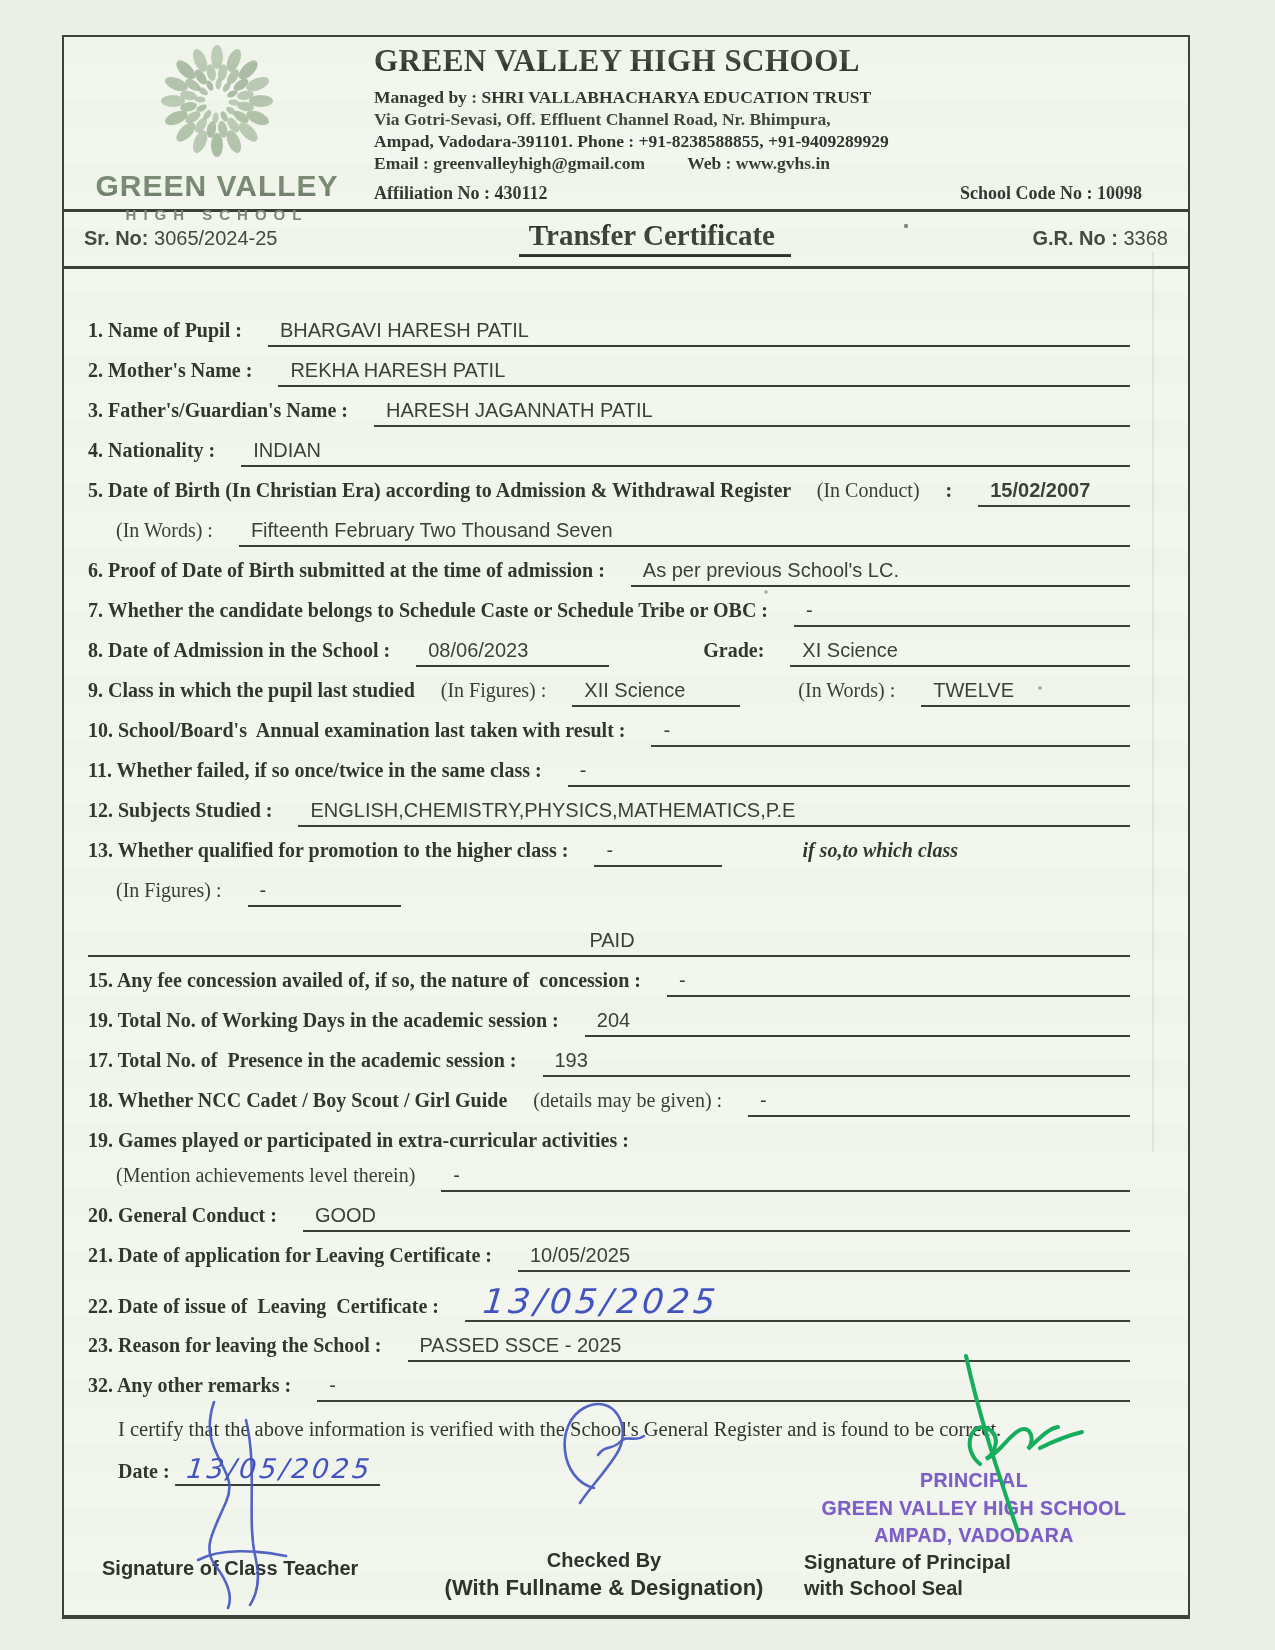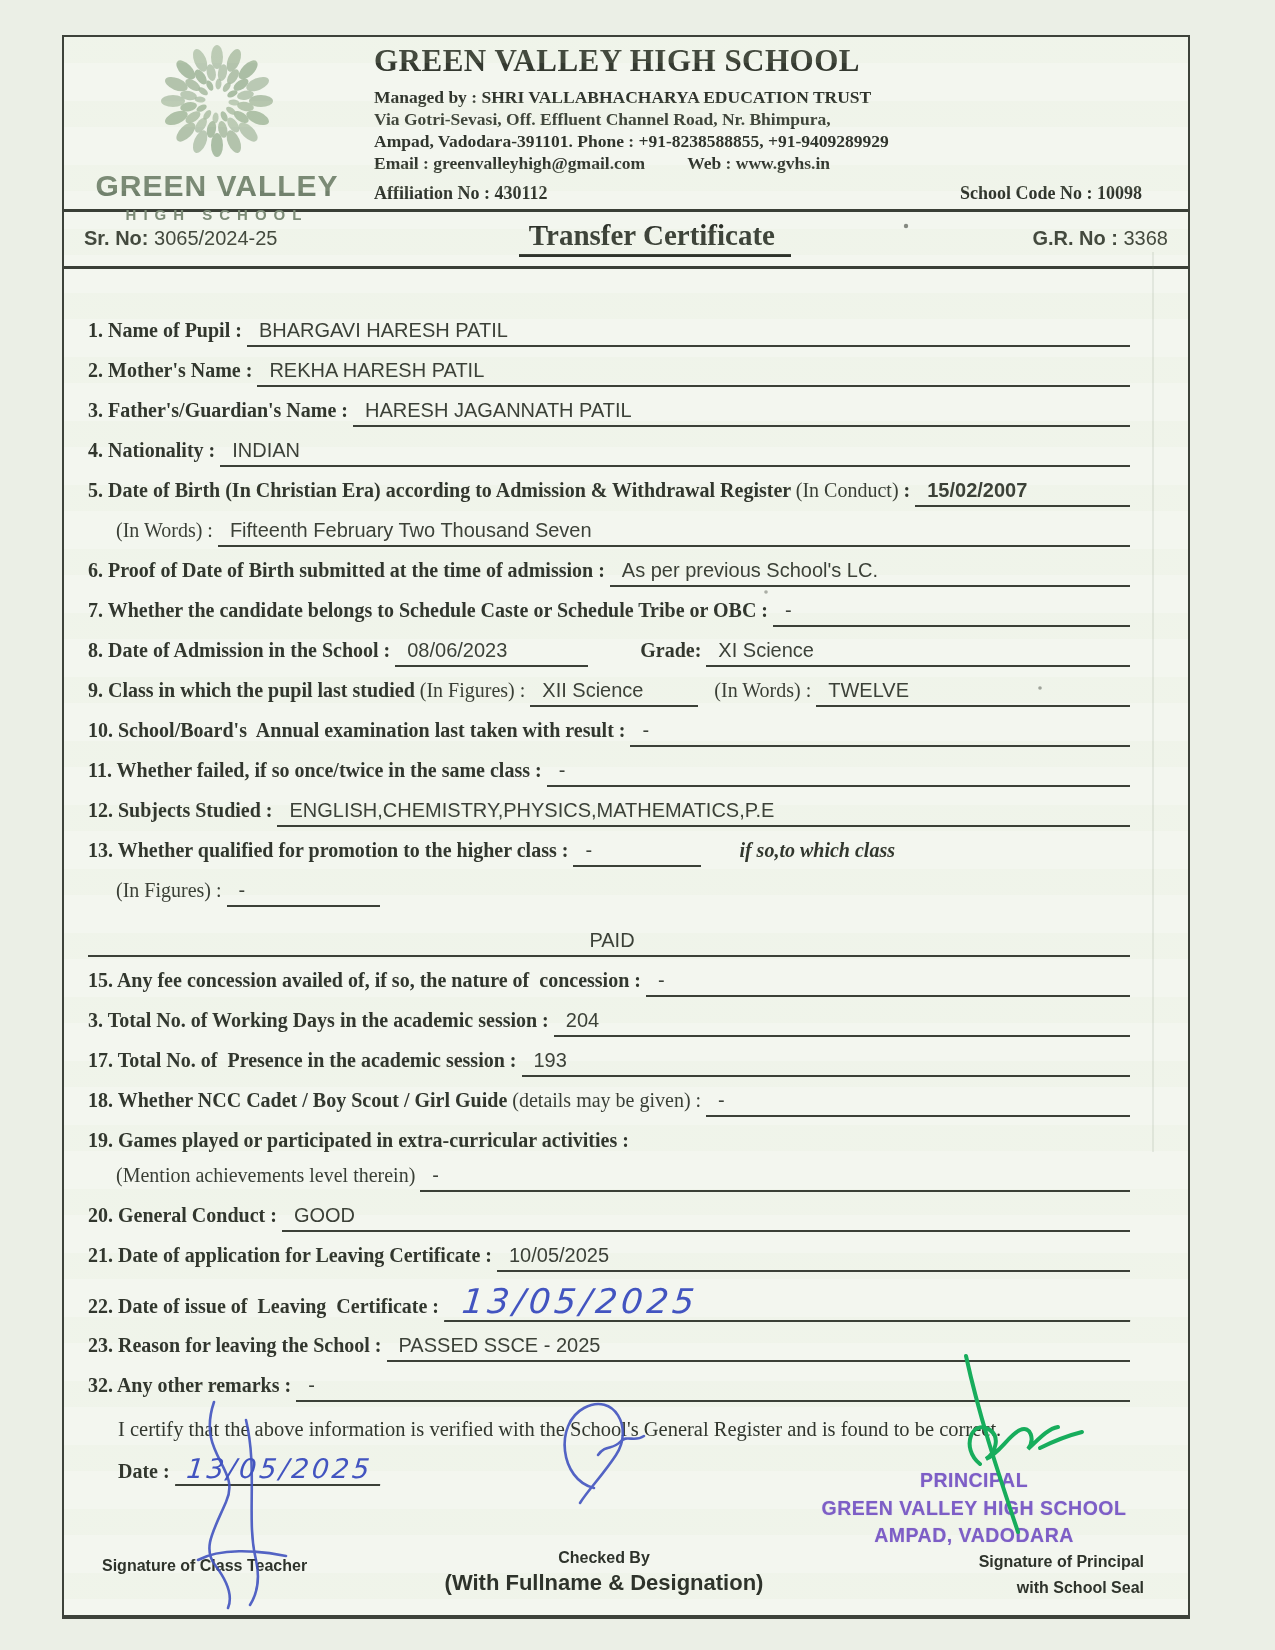--- a/index.html
+++ b/index.html
@@ -33,45 +33,45 @@
   .affil-row{display:flex;justify-content:space-between;margin-top:9px;font-weight:bold;font-size:18px;}
   .rule{border:none;border-top:3px solid #3a3f37;margin:0;}
   
   .titlebar{display:flex;align-items:center;padding:7px 20px 9px 20px;}
   .meta{font-family:"Liberation Sans",sans-serif;font-size:20px;color:#33382f;white-space:pre;}
   .meta b{font-weight:bold;}
   .tc-title-wrap{flex:1;text-align:center;}
   .tc-title{display:inline-block;font-weight:bold;font-size:29px;color:#2e332b;border-bottom:3px solid #2e332b;padding:0 16px 2px 10px;}
   
   .form{padding:50px 58px 0 24px;position:relative;}
-  .row{display:flex;align-items:baseline;margin-bottom:12px;}
+  .row{display:flex;align-items:baseline;margin-bottom:12px;gap:21px;}
   .seg-lbl{font-weight:bold;font-size:20px;color:#32372e;white-space:pre;}
   .seg-plain{font-size:20px;color:#3a3f36;white-space:pre;}
   .seg-ital{font-weight:bold;font-style:italic;font-size:20px;color:#32372e;white-space:pre;padding:0 4px;}
   .seg-val{font-family:"Liberation Sans",sans-serif;font-size:20px;color:#3c4138;
            border-bottom:2px solid #3b4037;padding:0 6px 3px 12px;white-space:pre;}
   .seg-hand{font-family:"DejaVu Sans",sans-serif;font-style:italic;font-size:34px;line-height:34px;
             color:#4254c0;letter-spacing:4px;border-bottom:2px solid #3b4037;padding:0 6px 2px 16px;white-space:pre;
             transform:skewX(-6deg);transform-origin:left bottom;}
   .seg-hand2{font-family:"DejaVu Sans",sans-serif;font-style:italic;font-size:27px;line-height:27px;
             color:#4254c0;letter-spacing:3px;border-bottom:2px solid #3b4037;padding:0 10px 2px 10px;white-space:pre;
             transform:skewX(-6deg);transform-origin:left bottom;}
   .seg-fill{flex:1;}
   .seg-sp{display:inline-block;}
   .certify{font-size:20.5px;color:#32372e;margin:16px 0 0 30px;}
   .date-row{display:flex;align-items:baseline;margin:14px 0 0 30px;}
   
-  .sig-label{font-family:"Liberation Sans",sans-serif;font-weight:bold;font-size:16px;color:#2e332b;}
+  .sig-label{font-family:"Liberation Sans",sans-serif;font-weight:bold;font-size:20px;color:#2e332b;}
   .sig-teacher{position:absolute;left:38px;top:1520px;}
   .sig-checked{position:absolute;left:380px;top:1512px;width:320px;text-align:center;}
   .sig-checked .sub{font-size:22px;margin-top:3px;}
   .stamp{position:absolute;left:740px;top:1430px;width:340px;text-align:center;
          font-family:"Liberation Sans",sans-serif;font-weight:bold;font-size:19.5px;
          color:#7d5ec6;line-height:27.5px;letter-spacing:.5px;text-shadow:0 0 1px rgba(125,94,198,.45);}
-  .sig-principal{position:absolute;left:740px;top:1512px;width:340px;text-align:right;line-height:26px;}
+  .sig-principal{position:absolute;left:740px;top:1512px;width:340px;text-align:left;line-height:26px;}
   .sig-svg{position:absolute;left:0;top:0;width:1275px;height:1650px;pointer-events:none;}
 </style>
 </head>
 <body>
 
 <div class="doc">
   <div class="crease"></div>
 
   <div class="hdr">
     <div class="logo-col">
@@ -228,21 +228,21 @@
           <span class="seg-fill"></span>
         </div>
         <div class="row" style="margin-top: 22px;">
           <span class="seg-val" style="flex: 1 1 0%; text-align: center;">PAID</span>
         </div>
         <div class="row">
           <span class="seg-lbl">15. Any fee concession availed of, if so, the nature of  concession : </span>
           <span class="seg-val" style="flex: 1 1 0%;">-</span>
         </div>
         <div class="row">
-          <span class="seg-lbl">3. Total No. of Working Days in the academic session : </span>
+          <span class="seg-lbl">19. Total No. of Working Days in the academic session : </span>
           <span class="seg-val" style="flex: 1 1 0%;">204</span>
         </div>
         <div class="row">
           <span class="seg-lbl">17. Total No. of  Presence in the academic session : </span>
           <span class="seg-val" style="flex: 1 1 0%;">193</span>
         </div>
         <div class="row">
           <span class="seg-lbl">18. Whether NCC Cadet / Boy Scout / Girl Guide </span>
           <span class="seg-plain">(details may be given) : </span>
           <span class="seg-val" style="flex: 1 1 0%;">-</span>

